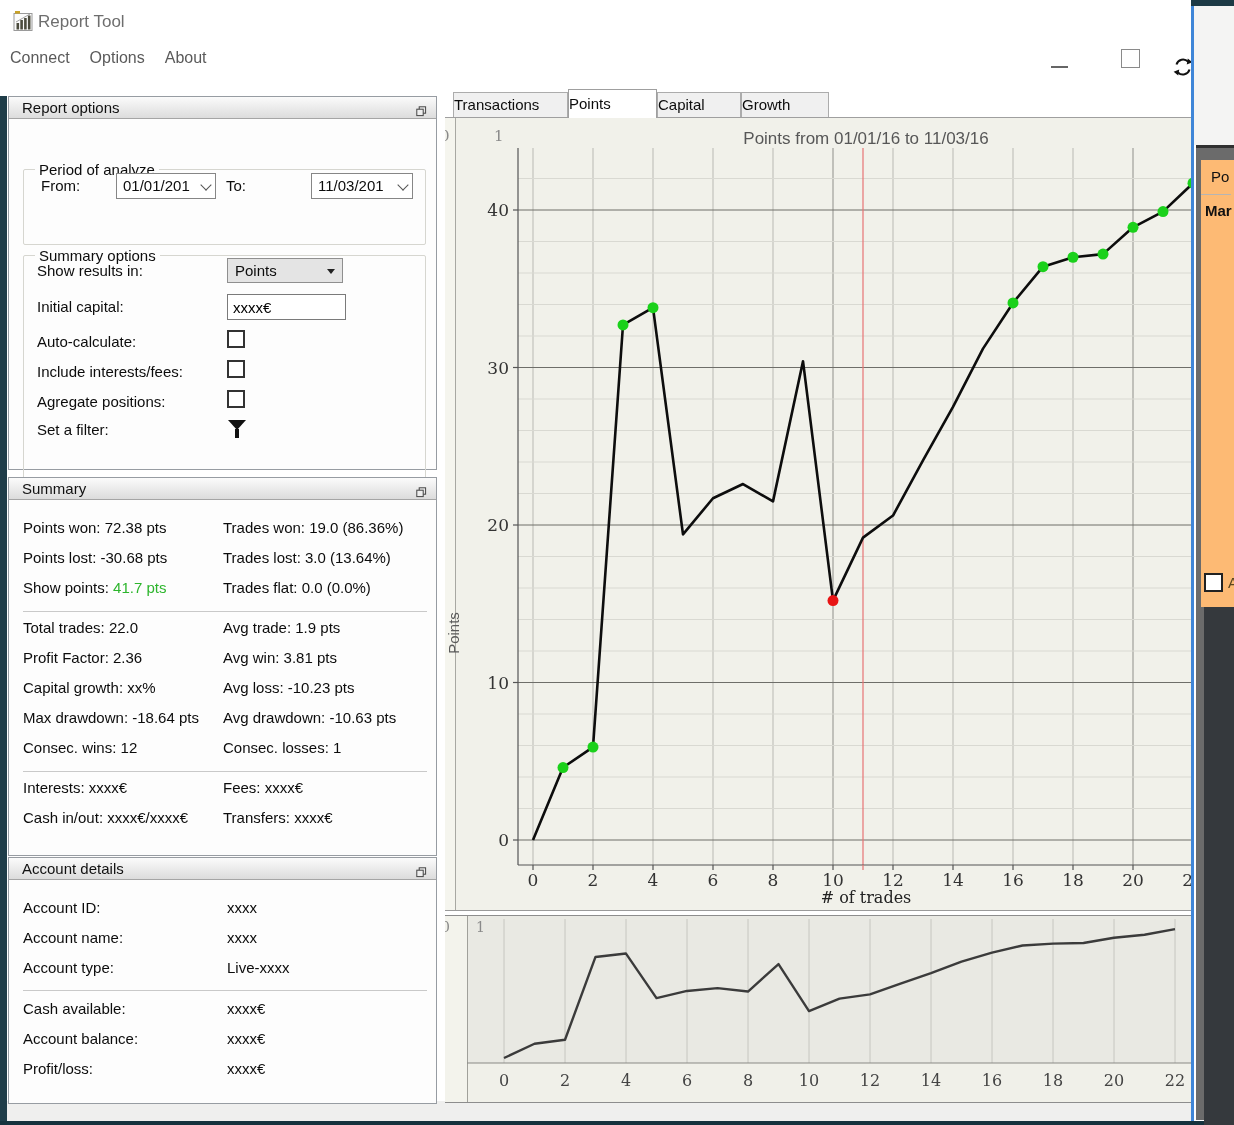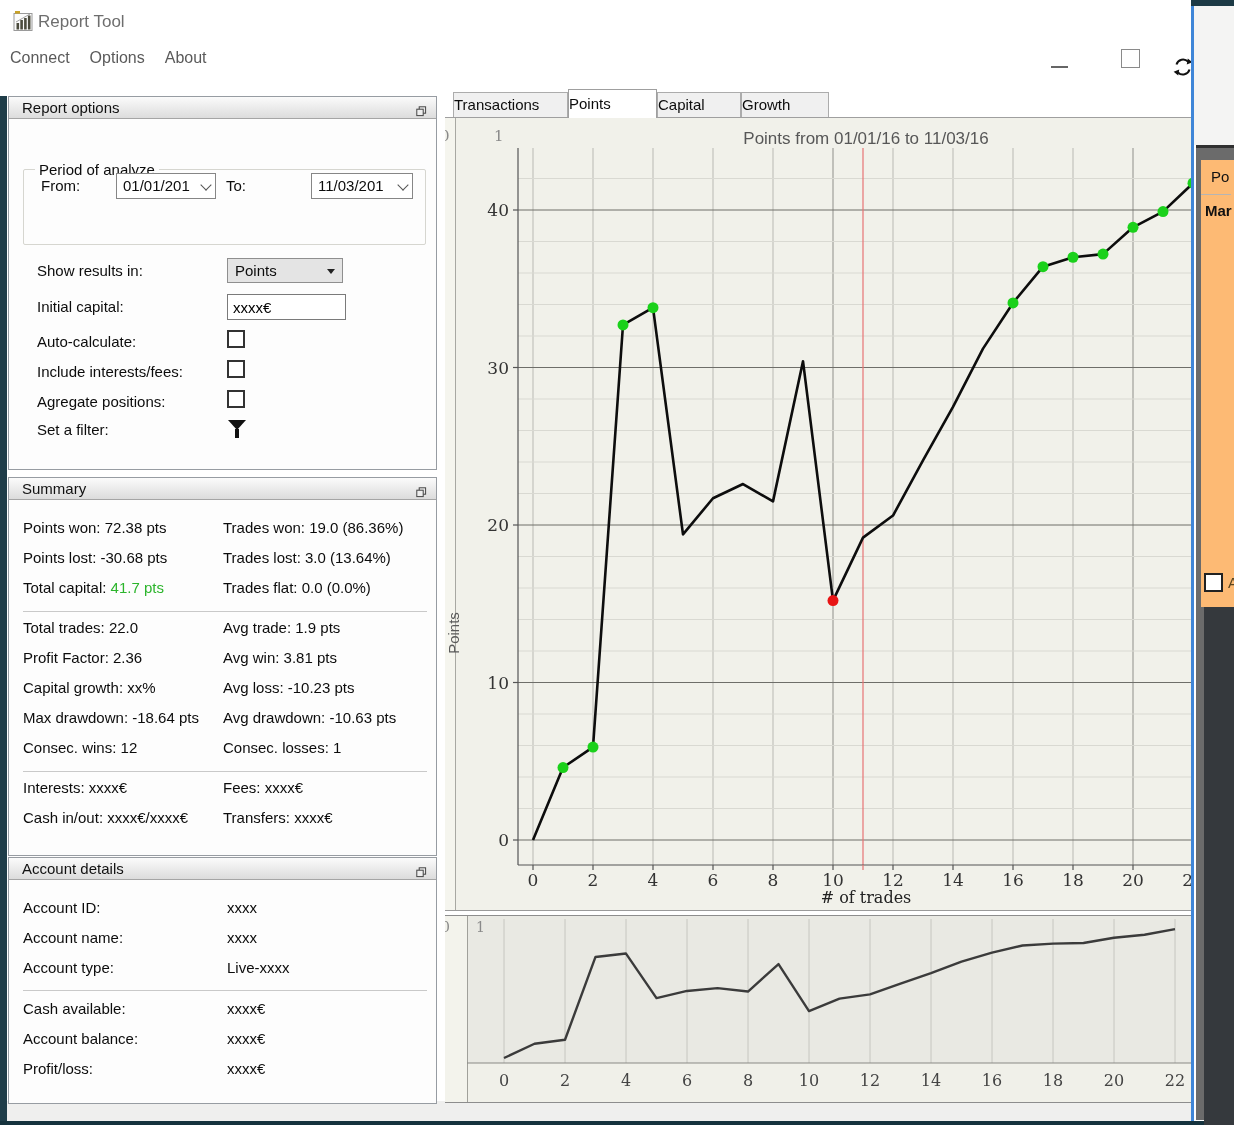--- a/index.html
+++ b/index.html
@@ -118,20 +118,23 @@
   <div class="combo" style="left:107px;top:76px;width:100px;">
     <span class="val">01/01/201</span>
     <span class="chev"></span>
   </div>
   <span class="lbl" style="left:217px;top:76px;">To:</span>
   <div class="combo" style="left:302px;top:76px;width:102px;">
     <span class="val">11/03/201</span>
     <span class="chev"></span>
   </div>
 
+  <div class="groupbox" style="left:14px;top:126px;width:401px;height:232px;">
+    <span class="group-legend">Summary options</span>
+  </div>
   <span class="lbl" style="left:28px;top:161px;">Show results in:</span>
   <div class="drop" style="left:218px;top:161px;width:116px;">
     <span class="val">Points</span>
     <span class="tri-down"></span>
   </div>
   <span class="lbl" style="left:28px;top:197px;">Initial capital:</span>
   <input class="txtin" style="left: 218px; top: 197px; width: 119px;" value="xxxx€">
   <span class="lbl" style="left:28px;top:232px;">Auto-calculate:</span>
   <div class="cbx" style="left:218px;top:233px;"></div>
   <span class="lbl" style="left:28px;top:262px;">Include interests/fees:</span>
@@ -151,21 +154,21 @@
     <svg width="11" height="11" viewBox="0 0 11 11">
         <rect x="3.2" y="0.8" width="6.4" height="6.4" fill="none" stroke="#444"></rect>
         <rect x="0.8" y="3.2" width="6.4" height="6.4" fill="#eee" stroke="#444"></rect>
       </svg>
   </span>
   <div id="summary-body">
       <div class="srow-cell" style="left: 14px; top: 41px;"><span>Points won: 72.38 pts</span></div>
       <div class="srow-cell" style="left: 214px; top: 41px;"><span>Trades won: 19.0 (86.36%)</span></div>
       <div class="srow-cell" style="left: 14px; top: 71px;"><span>Points lost: -30.68 pts</span></div>
       <div class="srow-cell" style="left: 214px; top: 71px;"><span>Trades lost: 3.0 (13.64%)</span></div>
-      <div class="srow-cell" style="left: 14px; top: 101px;"><span>Total capital: </span><span style="color: rgb(44, 181, 44);">41.7 pts</span></div>
+      <div class="srow-cell" style="left: 14px; top: 101px;"><span>Show points: </span><span style="color: rgb(44, 181, 44);">41.7 pts</span></div>
       <div class="srow-cell" style="left: 214px; top: 101px;"><span>Trades flat: 0.0 (0.0%)</span></div>
       <div class="sep" style="top: 133px;"></div>
       <div class="srow-cell" style="left: 14px; top: 141px;"><span>Total trades: 22.0</span></div>
       <div class="srow-cell" style="left: 214px; top: 141px;"><span>Avg trade: 1.9 pts</span></div>
       <div class="srow-cell" style="left: 14px; top: 171px;"><span>Profit Factor: 2.36</span></div>
       <div class="srow-cell" style="left: 214px; top: 171px;"><span>Avg win: 3.81 pts</span></div>
       <div class="srow-cell" style="left: 14px; top: 201px;"><span>Capital growth: xx%</span></div>
       <div class="srow-cell" style="left: 214px; top: 201px;"><span>Avg loss: -10.23 pts</span></div>
       <div class="srow-cell" style="left: 14px; top: 231px;"><span>Max drawdown: -18.64 pts</span></div>
       <div class="srow-cell" style="left: 214px; top: 231px;"><span>Avg drawdown: -10.63 pts</span></div>

